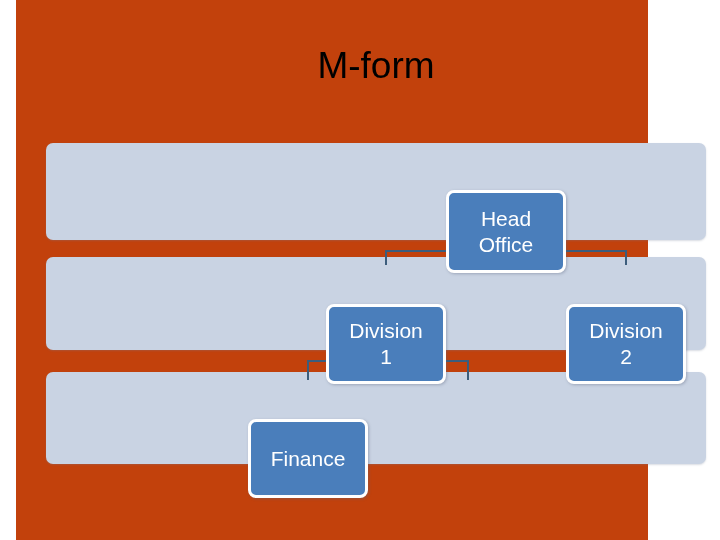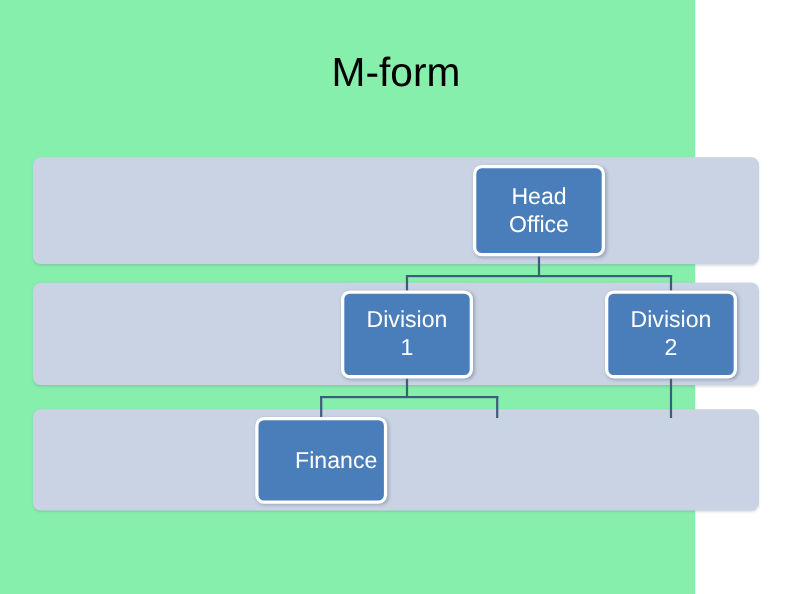--- a/index.html
+++ b/index.html
@@ -10,24 +10,24 @@
   body {
     width: 720px;
     height: 540px;
     position: relative;
     overflow: hidden;
     font-family: "Liberation Sans", sans-serif;
   }
 
   #slide {
     position: absolute;
-    left: 0; top: 0;
+    left: 16px; top: 0;
     width: 632px;
     height: 540px;
-    background: #86efac;
+    background: #c2410c;
   }
 
   
   #slide-title {
     position: absolute;
     left: 0;
     top: 42px;
     width: 720px;
     text-align: center;
     font-size: 37px;
@@ -66,31 +66,32 @@
     border-radius: 8px;
     color: #ffffff;
     font-size: 21px;
     line-height: 26px;
     text-align: center;
     display: flex;
     align-items: center;
     justify-content: center;
     padding: 2px 6px;
     box-shadow: 1px 1px 3px rgba(90,100,125,0.40);
+    margin-top: 40px;
   }
   .node-label {
     display: block;
     width: 100%;
     white-space: pre-line;
   }
 
   #node-head-office { left: 430px; top: 150px; width: 120px; height: 83px; }
   #node-division-1  { left: 310px; top: 264px; width: 120px; height: 80px; }
   #node-division-2  { left: 550px; top: 264px; width: 120px; height: 80px; }
-  #node-finance     { left: 232px; top: 379px; width: 120px; height: 79px; text-align: right; }
+  #node-finance     { left: 232px; top: 379px; width: 120px; height: 79px; }
   #node-sales       { left: 392px; top: 379px; width: 120px; height: 79px; }
   #node-plant-1     { left: 550px; top: 379px; width: 120px; height: 79px; }
 
   
   #conn-ho-stem   { left: 489px; top: 233px; height: 18px; }
   #conn-ho-bar    { left: 369px; top: 250px; width: 242px; }
   #conn-div1-drop { left: 369px; top: 250px; height: 15px; }
   #conn-div2-drop { left: 609px; top: 250px; height: 15px; }
 
   

